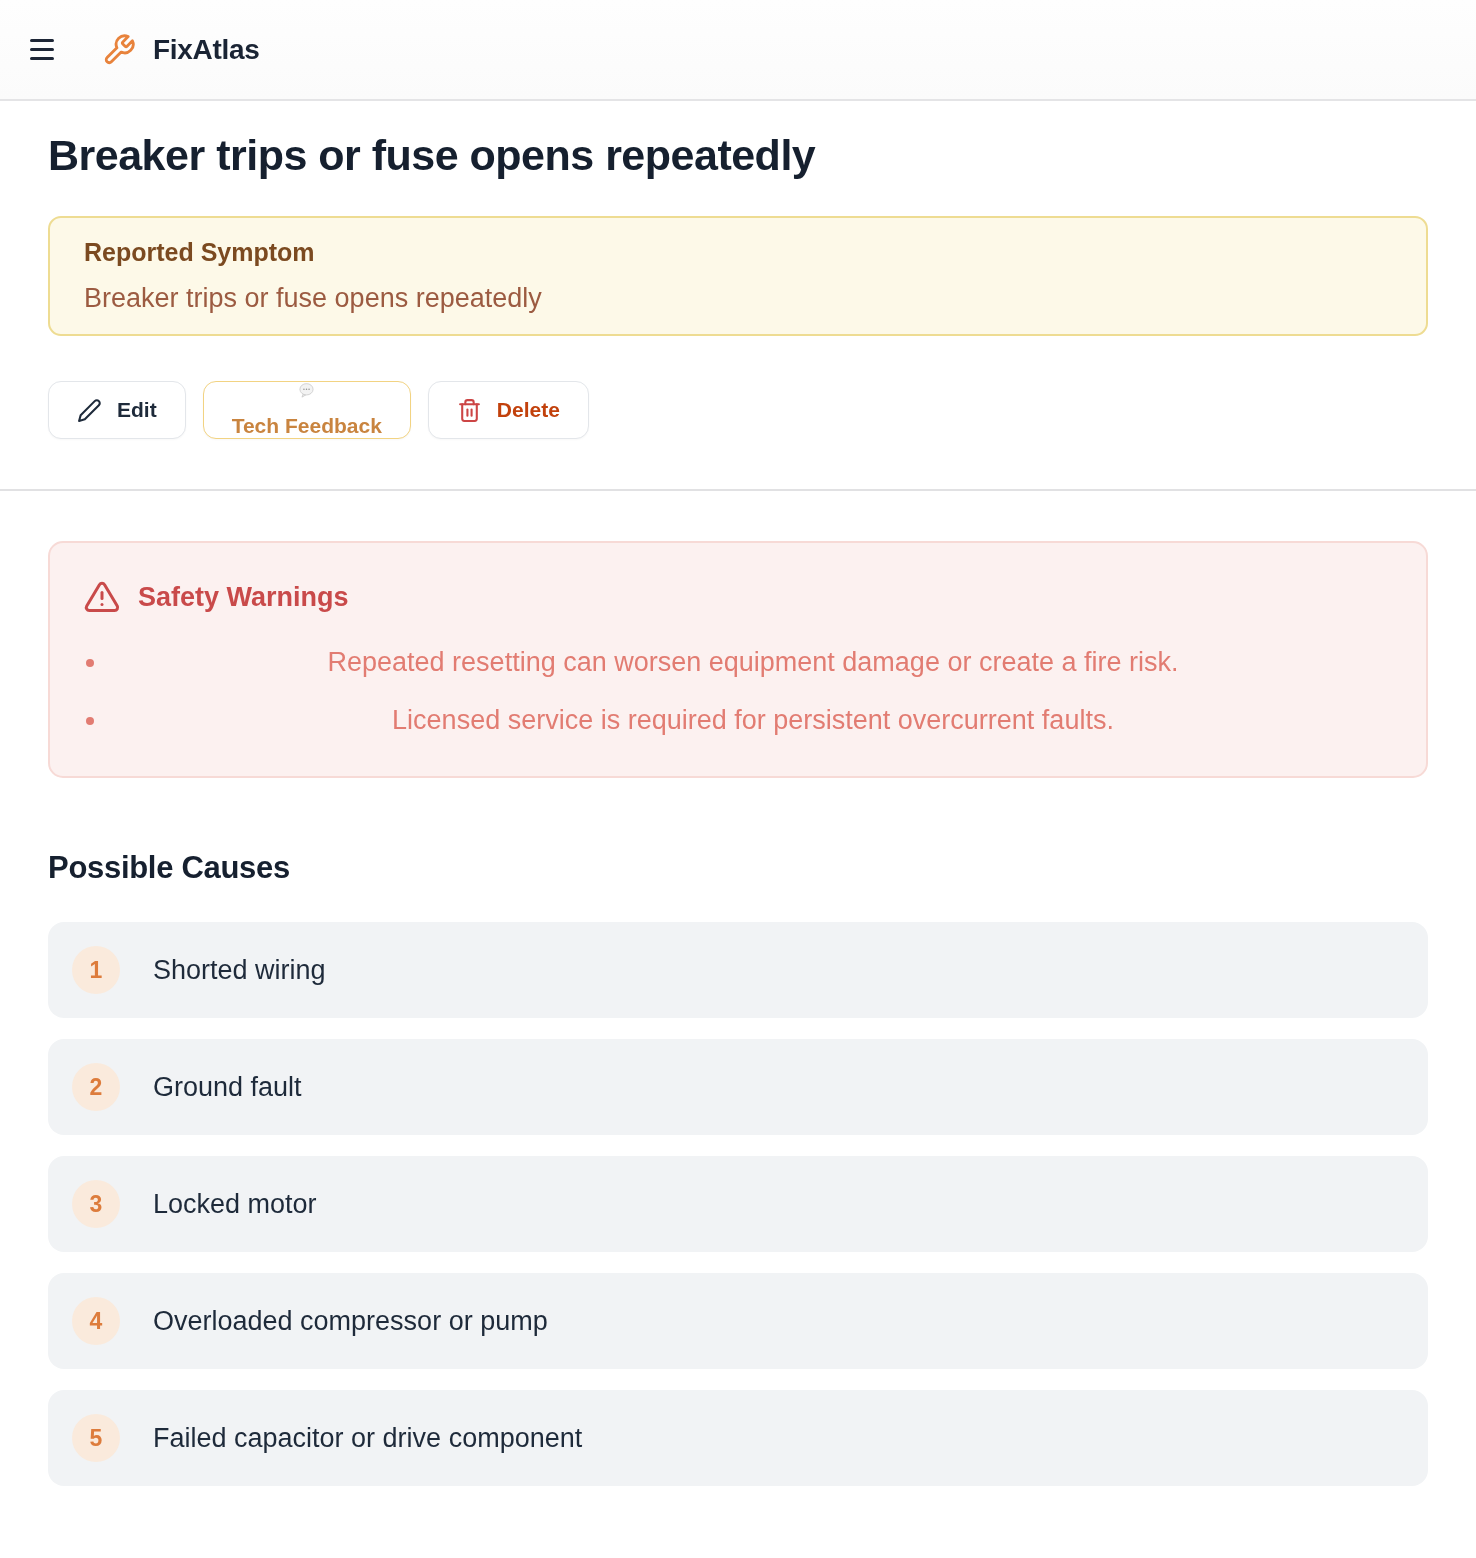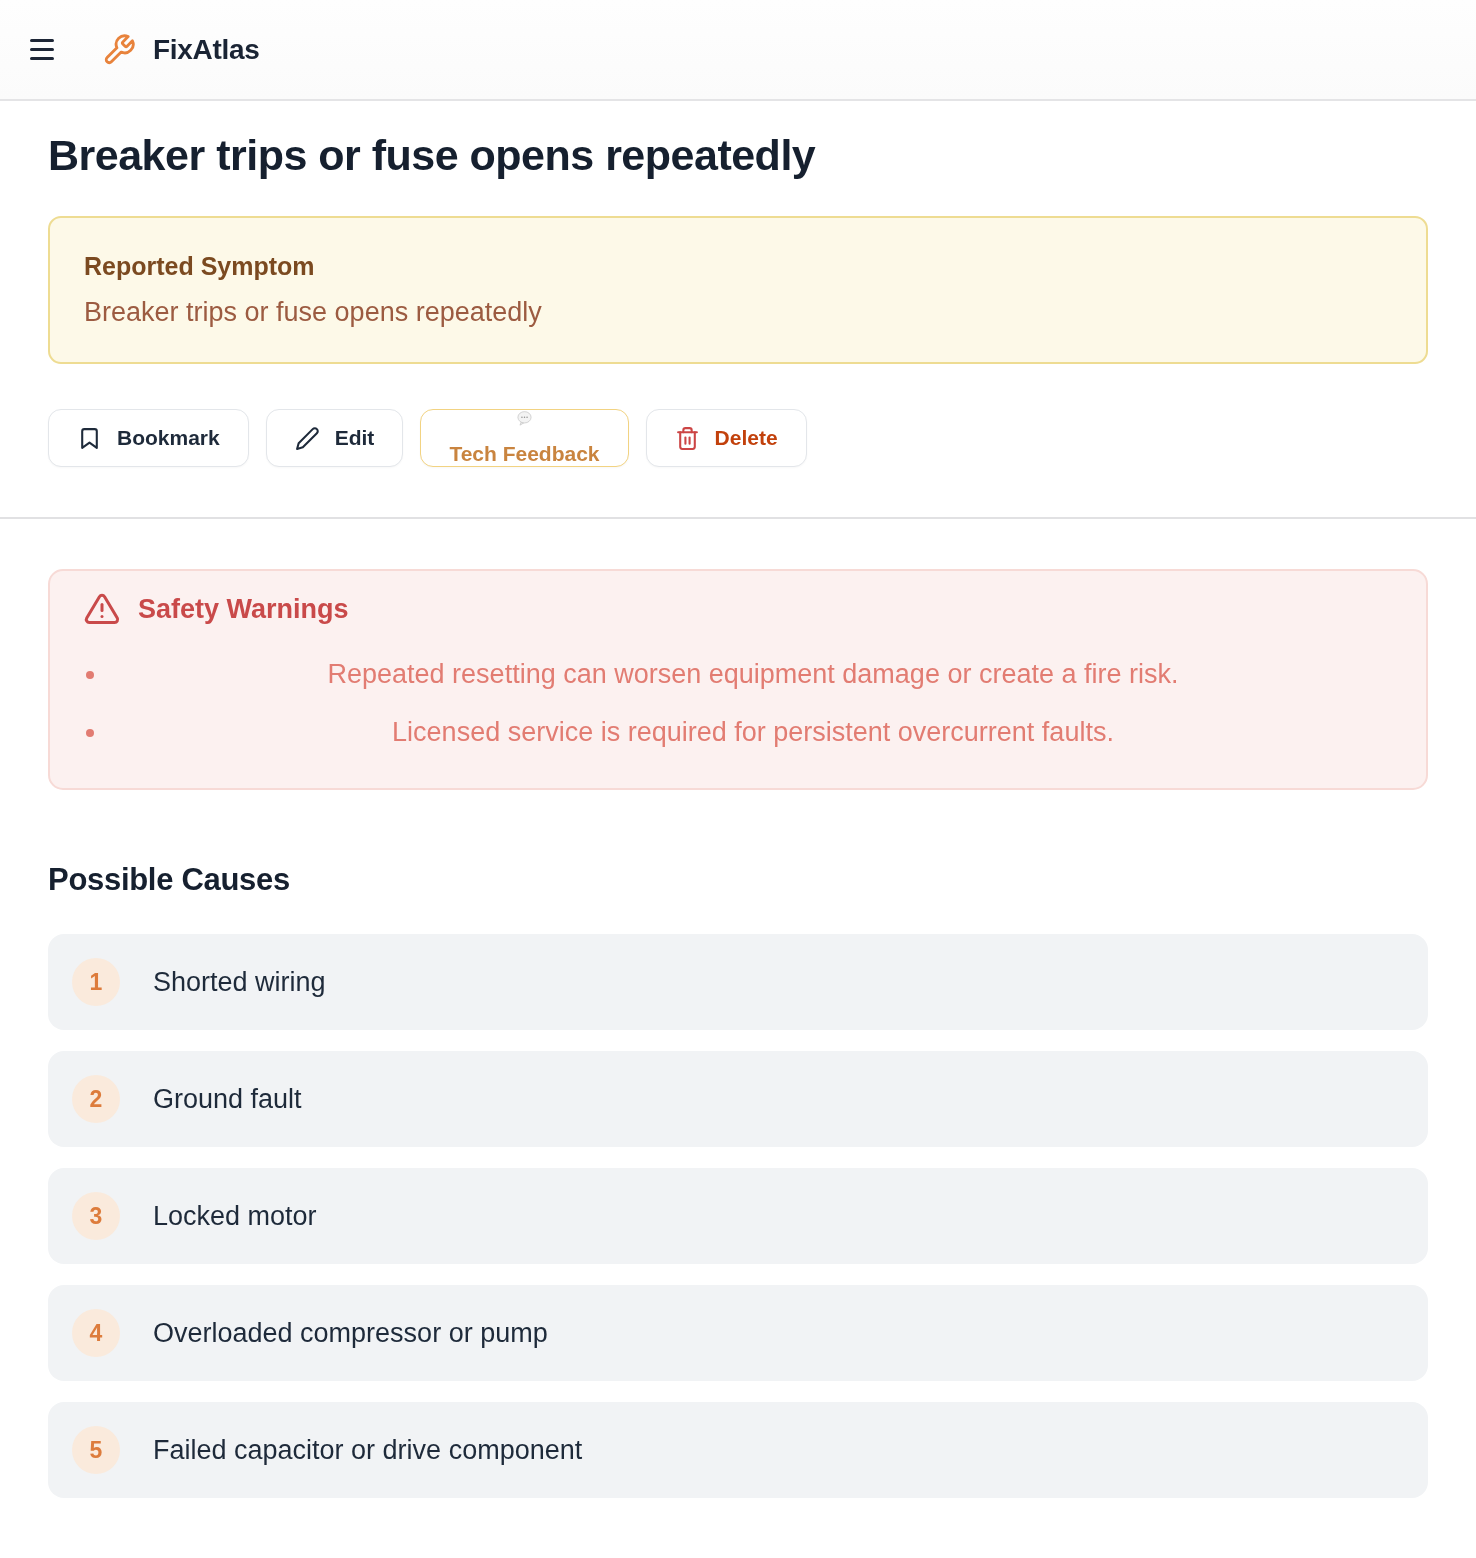--- a/index.html
+++ b/index.html
@@ -64,21 +64,21 @@
     color: #16202f;
     letter-spacing: -0.5px;
   }
 
   
   .symptom-card {
     margin-top: 36px;
     background: #fdf9e8;
     border: 2px solid #eedc92;
     border-radius: 13px;
-    padding: 34px 34px;
+    padding: 20px 34px;
   }
   .symptom-label {
     font-size: 25px;
     font-weight: 700;
     color: #7b4a20;
     margin-bottom: 16px;
   }
   .symptom-text {
     font-size: 27px;
     color: #9c5b41;
@@ -115,21 +115,21 @@
     border-top: 2px solid #e1e1e3;
     margin: 50px -48px 0 -48px;
   }
 
   
   .safety-card {
     margin-top: 50px;
     background: #fcf1f0;
     border: 2px solid #f7dad6;
     border-radius: 15px;
-    padding: 20px 34px 40px 34px;
+    padding: 36px 34px 40px 34px;
   }
   .safety-head {
     display: flex;
     align-items: center;
     gap: 18px;
   }
   .safety-title {
     font-size: 27px;
     font-weight: 700;
     color: #c94a4a;
@@ -216,26 +216,20 @@
 <main>
 
   <h1 class="page-title">Breaker trips or fuse opens repeatedly</h1>
 
   <section class="symptom-card">
     <div class="symptom-label">Reported Symptom</div>
     <div class="symptom-text">Breaker trips or fuse opens repeatedly</div>
   </section>
 
   <div class="toolbar">
-    <button class="btn">
-      <svg width="25" height="25" viewBox="0 0 24 24" fill="none" stroke="#1e2a3a" stroke-width="2" stroke-linecap="round" stroke-linejoin="round">
-        <path d="M19 21l-7-5-7 5V5a2 2 0 0 1 2-2h10a2 2 0 0 1 2 2z"></path>
-      </svg>
-      <span>Bookmark</span>
-    </button>
 
     <button class="btn">
       <svg width="25" height="25" viewBox="0 0 24 24" fill="none" stroke="#1e2a3a" stroke-width="2" stroke-linecap="round" stroke-linejoin="round">
         <path d="M17 3a2.828 2.828 0 1 1 4 4L7.5 20.5 2 22l1.5-5.5L17 3z"></path>
       </svg>
       <span>Edit</span>
     </button>
 
     <button class="btn btn-feedback">
       <svg width="27" height="27" viewBox="0 0 24 24">

